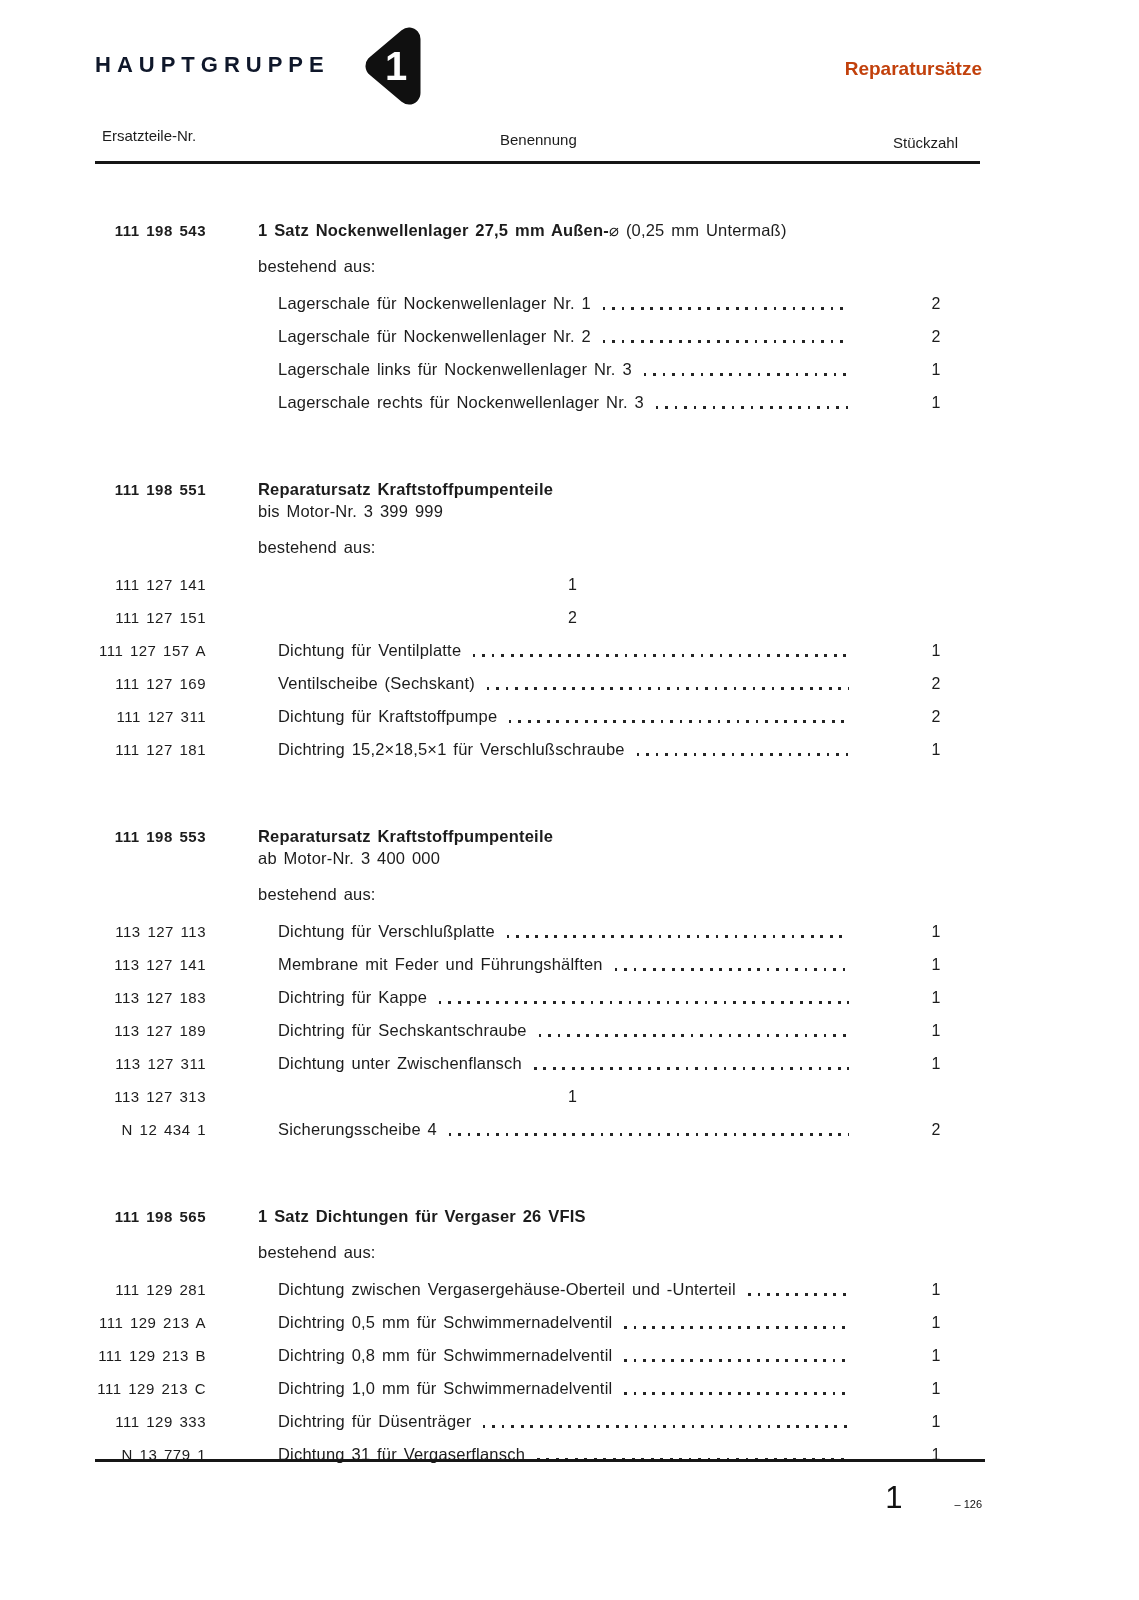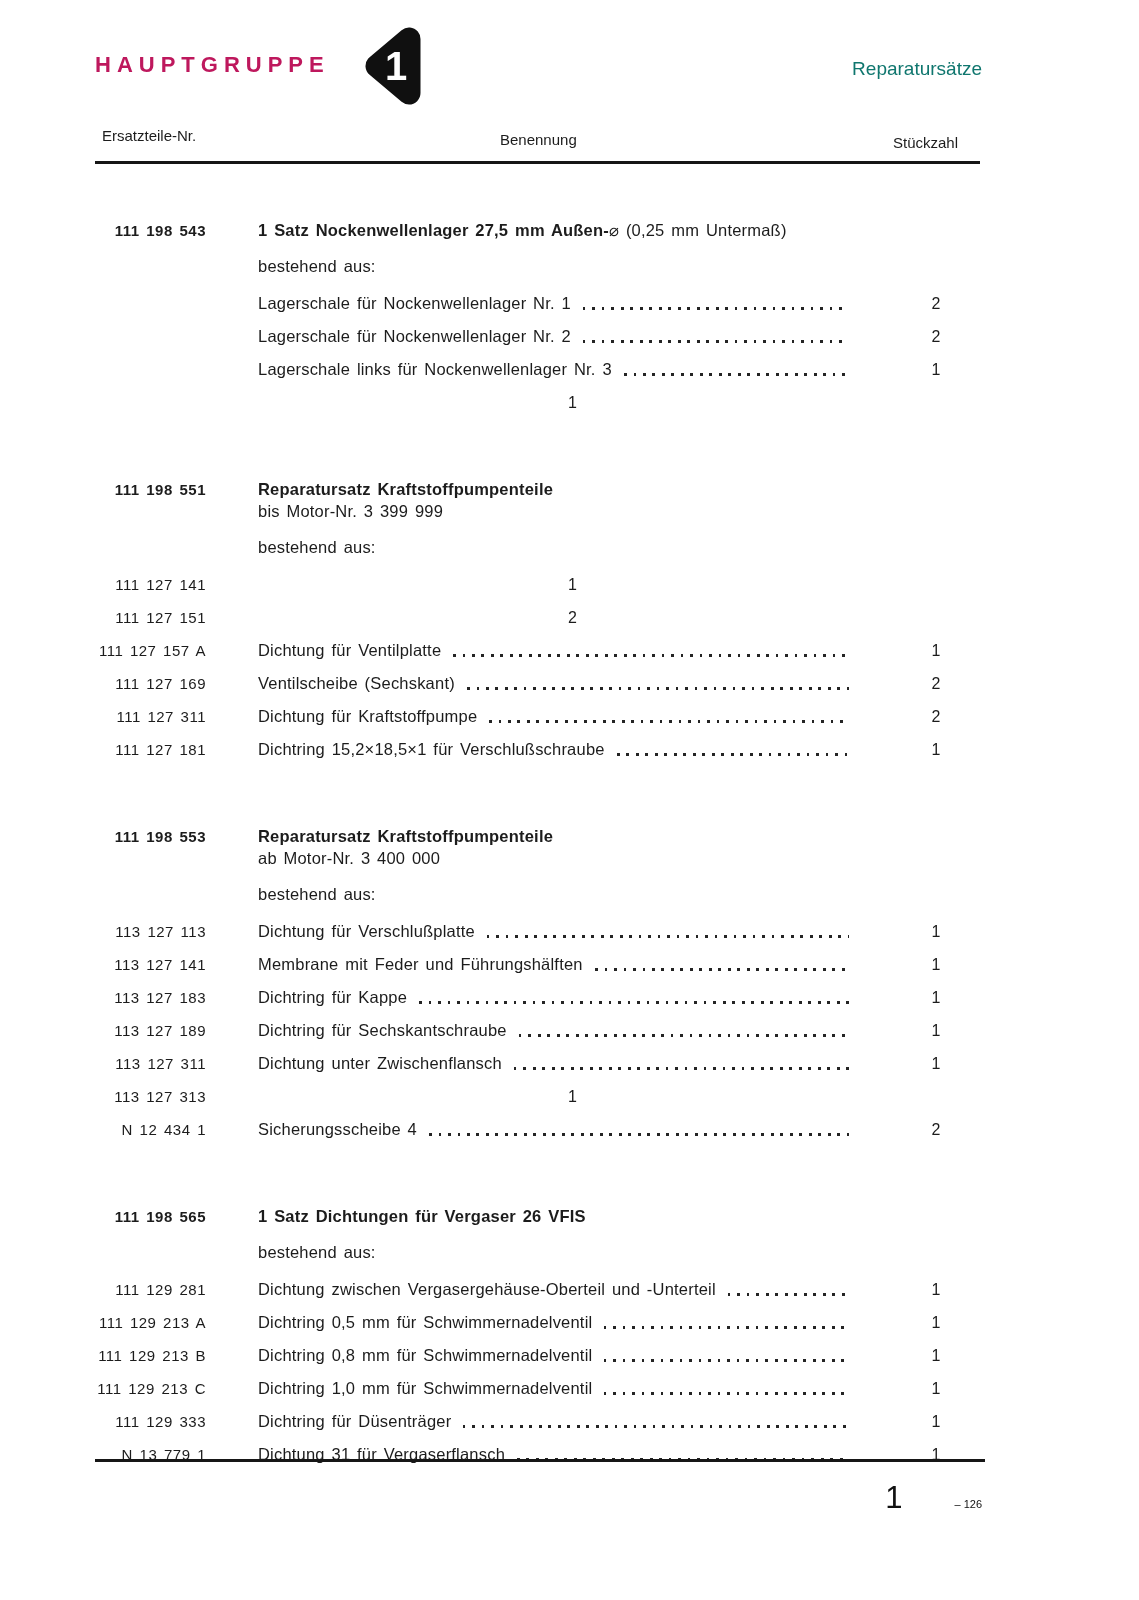--- a/index.html
+++ b/index.html
@@ -8,27 +8,27 @@
     width:1139px; height:1600px; position:relative; overflow:hidden;
     font-family:"Liberation Sans","DejaVu Sans",sans-serif;
     color:#1c1c1c;
     -webkit-font-smoothing:antialiased;
   }
   .bold { font-weight:bold; }
 
   
   #brand {
     position:absolute; left:95px; top:52px;
-    font-size:22px; font-weight:bold; letter-spacing:6px; color:#be185d;
+    font-size:22px; font-weight:bold; letter-spacing:6px; color:#0f172a;
     white-space:nowrap;
   }
   #badge { position:absolute; left:362px; top:24px; }
   #doc-title {
     position:absolute; right:157px; top:58px;
-    font-size:19px; font-weight:normal; color:#0f766e; white-space:nowrap;
+    font-size:19px; font-weight:bold; color:#c2410c; white-space:nowrap;
   }
 
   
   #col-part { position:absolute; left:102px; top:127px; font-size:15px; }
   #col-name { position:absolute; left:500px; top:131px; font-size:15px; }
   #col-qty  { position:absolute; left:893px; top:134px; font-size:15px; }
   #head-rule {
     position:absolute; left:95px; top:161px; width:885px; height:3px;
     background:#161616;
   }
@@ -51,21 +51,21 @@
 
   .title-line { white-space:nowrap; }
   .subtitle { margin-top:1px; }
   .subtitle:empty { display:none; }
 
   .intro-row { margin-top:15px; }
   .item-row  { margin-top:12px; }
   .item-row.first { margin-top:16px; }
 
   .nw { display:flex; align-items:baseline; }
-  .item-name { white-space:nowrap; }
+  .item-name { white-space:nowrap;margin-left:20px; }
   .leader {
     flex:1 1 auto; height:2.6px; align-self:flex-end;
     margin:0 4px 4px 12px;
     background-image:repeating-linear-gradient(to right,#242424 0 2.5px,transparent 2.5px 9.5px);
   }
 
   
   #foot-rule {
     position:absolute; left:95px; top:1459px; width:890px; height:3px;
     background:#161616;
@@ -129,20 +129,24 @@
     <div class="row item-row">
       <div class="num"></div>
       <div class="nw">
           <span class="item-name">Lagerschale links für Nockenwellenlager Nr. 3</span>
           <span class="leader"></span>
         </div>
       <div class="qty">1</div>
     </div>
     <div class="row item-row">
       <div class="num"></div>
+      <div class="nw">
+          <span class="item-name">Lagerschale rechts für Nockenwellenlager Nr. 3</span>
+          <span class="leader"></span>
+        </div>
       <div class="qty">1</div>
     </div>
   </section>
 
   <section class="pset">
     <div class="row title-row">
       <div class="num bold">111 198 551</div>
       <div>
         <div class="title-line"><span class="bold">Reparatursatz Kraftstoffpumpenteile</span><span></span></div>
         <div class="subtitle">bis Motor-Nr. 3 399 999</div>

